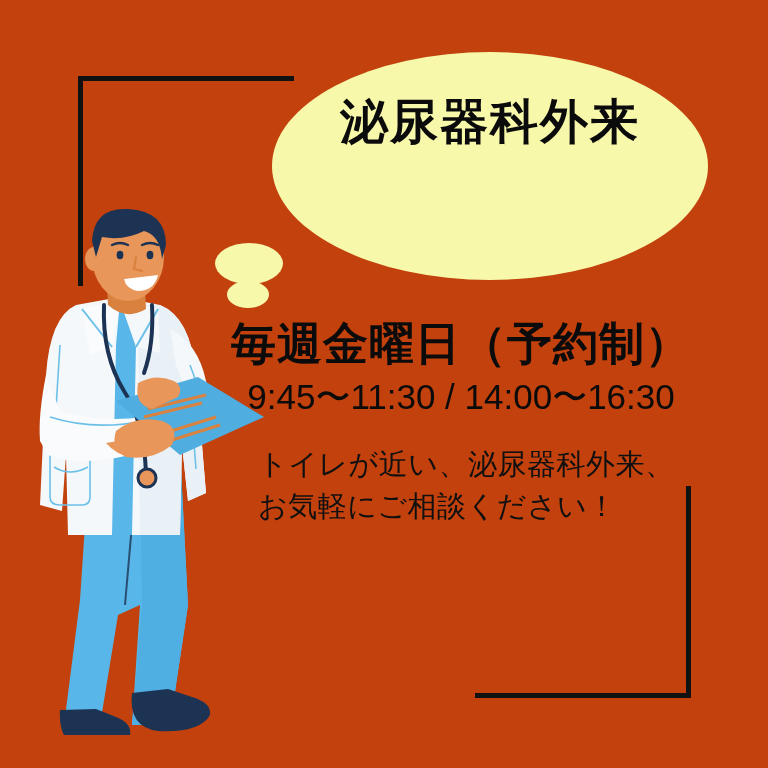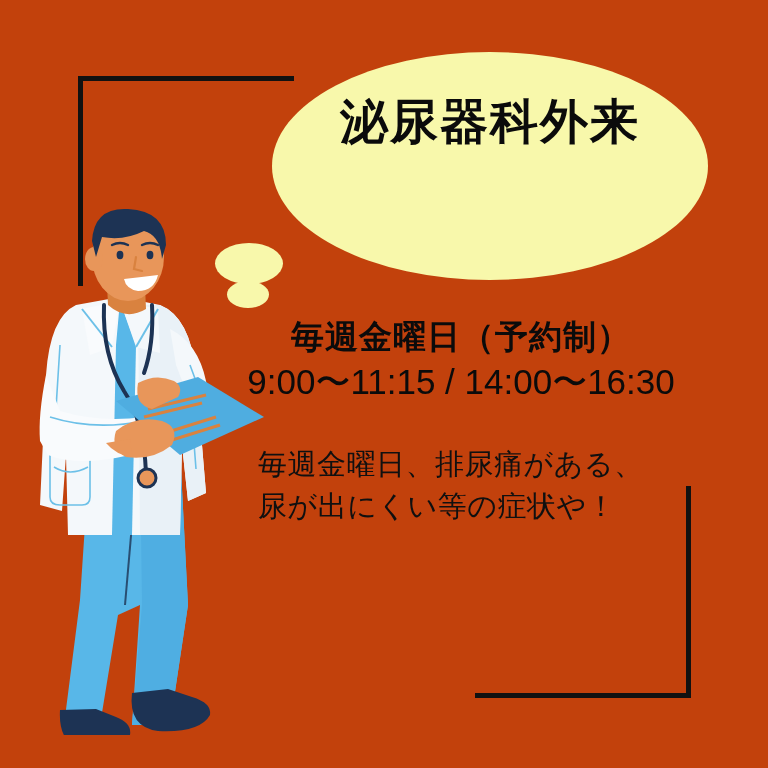--- a/index.html
+++ b/index.html
@@ -72,21 +72,21 @@
   
   .schedule {
     position: absolute;
     left: 196px;
     top: 316px;
     width: 530px;
     text-align: center;
     color: #0b0b0b;
   }
   .sched-day {
-    font-size: 33px;
+    font-size: 45px;
     font-weight: 700;
     letter-spacing: 1px;
     line-height: 1.25;
   }
   .sched-time {
     font-size: 35px;
     font-weight: 400;
     letter-spacing: 0px;
     line-height: 1.3;
     margin-top: 2px;
@@ -129,26 +129,26 @@
   <div class="bubble-dot-2"></div>
   <div class="bubble-dot-1"></div>
   <div class="bubble-main"></div>
 
   <div class="headline">
     <div>泌尿器科外来</div>
   </div>
 
   <div class="schedule">
     <div class="sched-day">毎週金曜日（予約制）</div>
-    <div class="sched-time">9:00〜11:15 / 14:00〜16:30</div>
+    <div class="sched-time">9:45〜11:30 / 14:00〜16:30</div>
   </div>
 
   <div class="body-copy">
-    <div>毎週金曜日、排尿痛がある、</div>
-    <div>尿が出にくい等の症状や！</div>
+    <div>トイレが近い、泌尿器科外来、</div>
+    <div>お気軽にご相談ください！</div>
   </div>
 
   <div class="doctor">
     <svg width="250" height="530" viewBox="0 0 250 530" xmlns="http://www.w3.org/2000/svg">
 
       <path d="M70 245 L160 245 L168 400 L150 520 L112 520 L120 400 L98 410 L80 520 L44 520 L60 395 Z" fill="#58b7e8"></path>
       <path d="M120 245 L160 245 L168 400 L150 520 L112 520 L122 400 Z" fill="#4faee2"></path>
 
       <path d="M118 250 L105 400" stroke="#1d3354" stroke-width="2" fill="none" opacity="0.8"></path>
 

